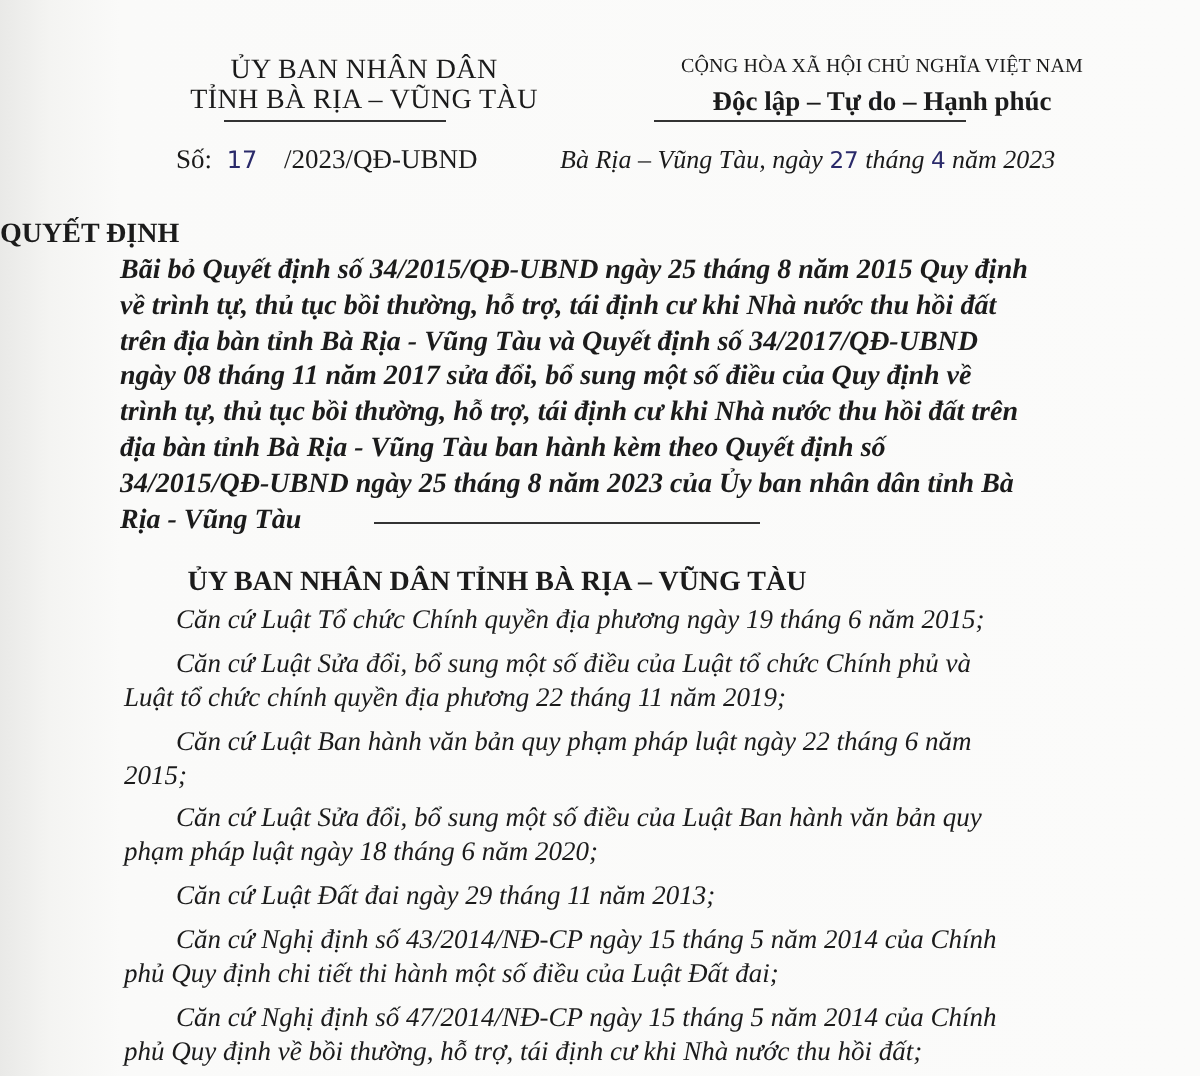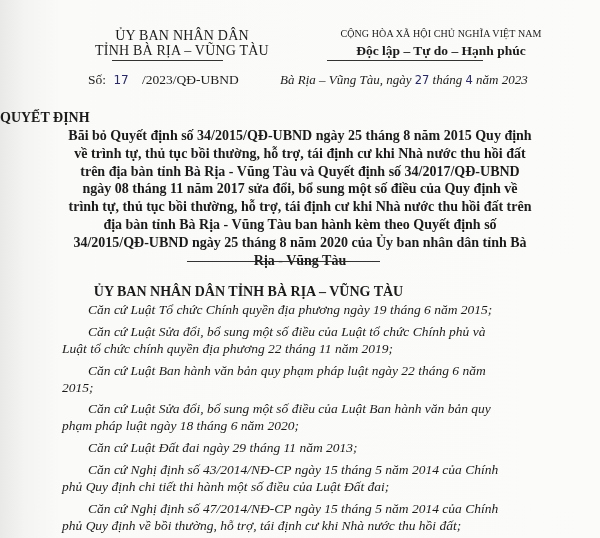--- a/index.html
+++ b/index.html
@@ -33,23 +33,24 @@
   
   .hr1 { left: 282px; top: 28px; width: 318px; text-align: center; font-size: 10px; font-weight: normal; letter-spacing: 0.1px; }
   .hr2 { left: 282px; top: 43px; width: 318px; text-align: center; font-size: 13.5px; font-weight: bold; }
   .hr-line { left: 327px; top: 60px; width: 156px; height: 1px; background: #333; }
   .hr-date { left: 280px; top: 72px; font-size: 13px; font-style: italic; }
   .hr-date .hand { font-family: "DejaVu Sans", sans-serif; font-style: normal; font-size: 11.5px; color: #2a2a6a; }
 
   
   .title { left: 0; top: 110px; width: 600px; text-align: left; font-size: 14px; font-weight: bold; }
   .subtitle {
-    left: 60px; top: 127px; width: 480px; text-align: center;
+    left: 60px; top: 127px; width: 480px; text-align: left;
     font-size: 14px; font-weight: bold; line-height: 17.8px;
     white-space: normal;
+    font-style: italic;
   }
   .subtitle .ln { display: block; white-space: nowrap; }
   .sub-line { left: 187px; top: 261px; width: 193px; height: 1px; background: #333; }
 
   .org { left: 0; top: 284px; width: 497px; text-align: center; font-size: 14px; font-weight: bold; }
 
   .basis {
     left: 62px; top: 301px; width: 488px;
     font-size: 13.5px; font-style: italic; line-height: 17px;
     white-space: normal;
@@ -84,21 +85,21 @@
   </div>
 
   <div class="abs title">QUYẾT ĐỊNH</div>
   <div class="abs subtitle">
     <span class="ln">Bãi bỏ Quyết định số 34/2015/QĐ-UBND ngày 25 tháng 8 năm 2015 Quy định</span>
     <span class="ln">về trình tự, thủ tục bồi thường, hỗ trợ, tái định cư khi Nhà nước thu hồi đất</span>
     <span class="ln">trên địa bàn tỉnh Bà Rịa - Vũng Tàu và Quyết định số 34/2017/QĐ-UBND</span>
     <span class="ln">ngày 08 tháng 11 năm 2017 sửa đổi, bổ sung một số điều của Quy định về</span>
     <span class="ln">trình tự, thủ tục bồi thường, hỗ trợ, tái định cư khi Nhà nước thu hồi đất trên</span>
     <span class="ln">địa bàn tỉnh Bà Rịa - Vũng Tàu ban hành kèm theo Quyết định số</span>
-    <span class="ln">34/2015/QĐ-UBND ngày 25 tháng 8 năm 2020 của Ủy ban nhân dân tỉnh Bà</span>
+    <span class="ln">34/2015/QĐ-UBND ngày 25 tháng 8 năm 2023 của Ủy ban nhân dân tỉnh Bà</span>
     <span class="ln">Rịa - Vũng Tàu</span>
   </div>
   <div class="abs sub-line"></div>
 
   <div class="abs org">ỦY BAN NHÂN DÂN TỈNH BÀ RỊA – VŨNG TÀU</div>
 
   <div class="abs basis">
     <div class="para">
       <span class="ln first">Căn cứ Luật Tổ chức Chính quyền địa phương ngày 19 tháng 6 năm 2015;</span>
     </div>

